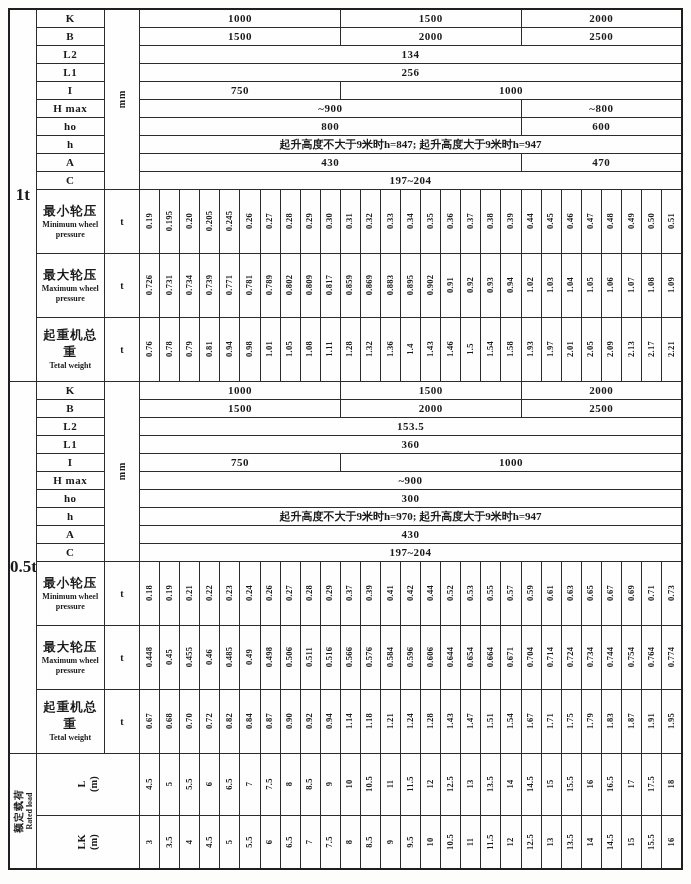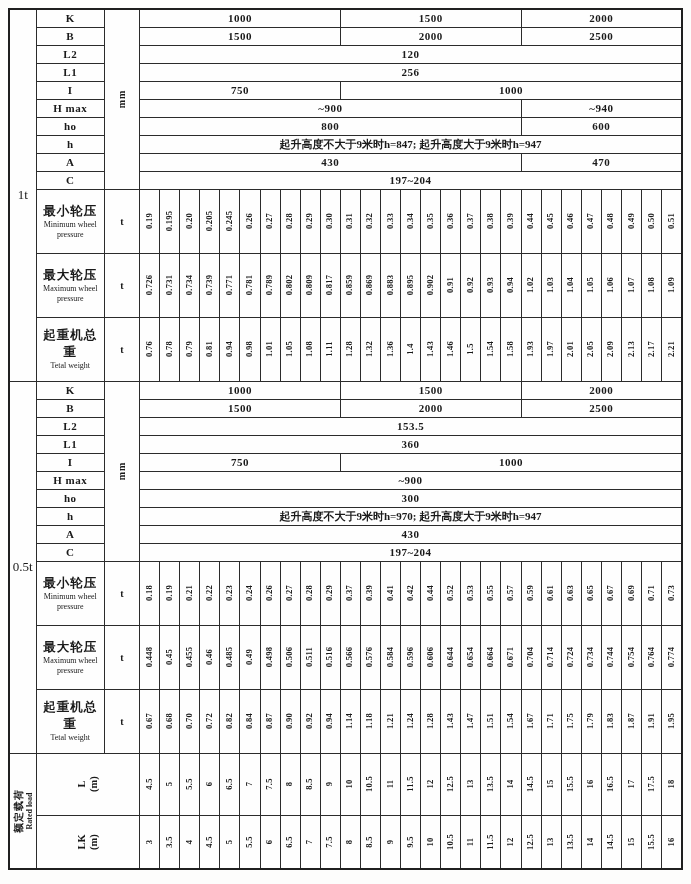--- a/index.html
+++ b/index.html
@@ -4,26 +4,26 @@
 <style>
   html,body{margin:0;padding:0;background:#ffffff;}
   .paper{width:691px;height:884px;background:#fdfdfc;box-sizing:border-box;padding:8px;font-family:"Liberation Serif",serif;color:#1a1a1a;}
   table.spec{border-collapse:collapse;table-layout:fixed;width:675px;height:860px;}
   table.spec td{border:1px solid #2b2b2b;padding:0;text-align:center;vertical-align:middle;overflow:hidden;position:relative;background:#fefefe;}
   table.spec{border:2px solid #1f1f1f;}
   tr.dim{height:18px;}
   tr.val{height:64px;margin-left:36px;}
   tr.lenL{height:62px;}
   tr.lenLK{height:54px;}
-  .grp{font-weight:normal;font-size:13px;}
+  .grp{font-weight:bold;font-size:17px;}
   .lbl{font-weight:bold;font-size:11px;letter-spacing:0.5px;}
   .dimval{font-weight:bold;font-size:11px;letter-spacing:0.5px;}
   .htext{font-weight:bold;font-size:11px;}
   .vlabel-cn{font-weight:bold;font-size:12.5px;letter-spacing:1px;}
-  .vlabel-en{font-weight:normal;font-size:8px;line-height:1.25;text-align:center;}
+  .vlabel-en{font-weight:bold;font-size:8px;line-height:1.25;text-align:center;}
   .unit-t{font-weight:bold;font-size:10px;}
   .rotbox{position:absolute;left:50%;top:50%;transform:translate(-50%,-50%) rotate(-90deg);white-space:nowrap;text-align:center;line-height:1.15;}
   .rotbox .rline{display:block;white-space:nowrap;}
   .num{font-weight:bold;font-size:8.5px;letter-spacing:0.3px;}
   .unitrot{font-weight:bold;font-size:10px;letter-spacing:1px;}
   .lenlab{font-weight:bold;font-size:10.5px;}
   .grprot-cn{font-weight:bold;font-size:10px;letter-spacing:1px;}
   .grprot-en{font-weight:bold;font-size:8px;}
 </style>
 </head>
@@ -77,35 +77,35 @@
           <td class="dimval" colspan="8"><span class="dimval">2000</span></td>
         </tr>
         <tr class="dim">
           <td class="lbl"><span class="lbl">B</span></td>
           <td class="dimval" colspan="10"><span class="dimval">1500</span></td>
           <td class="dimval" colspan="9"><span class="dimval">2000</span></td>
           <td class="dimval" colspan="8"><span class="dimval">2500</span></td>
         </tr>
         <tr class="dim">
           <td class="lbl"><span class="lbl">L2</span></td>
-          <td class="dimval" colspan="27"><span class="dimval">120</span></td>
+          <td class="dimval" colspan="27"><span class="dimval">134</span></td>
         </tr>
         <tr class="dim">
           <td class="lbl"><span class="lbl">L1</span></td>
           <td class="dimval" colspan="27"><span class="dimval">256</span></td>
         </tr>
         <tr class="dim">
           <td class="lbl"><span class="lbl">I</span></td>
           <td class="dimval" colspan="10"><span class="dimval">750</span></td>
           <td class="dimval" colspan="17"><span class="dimval">1000</span></td>
         </tr>
         <tr class="dim">
           <td class="lbl"><span class="lbl">H max</span></td>
           <td class="dimval" colspan="19"><span class="dimval">~900</span></td>
-          <td class="dimval" colspan="8"><span class="dimval">~940</span></td>
+          <td class="dimval" colspan="8"><span class="dimval">~800</span></td>
         </tr>
         <tr class="dim">
           <td class="lbl"><span class="lbl">ho</span></td>
           <td class="dimval" colspan="19"><span class="dimval">800</span></td>
           <td class="dimval" colspan="8"><span class="dimval">600</span></td>
         </tr>
         <tr class="dim">
           <td class="lbl"><span class="lbl">h</span></td>
           <td class="htext" colspan="27"><span class="htext">起升高度不大于9米时h=847; 起升高度大于9米时h=947</span></td>
         </tr>

